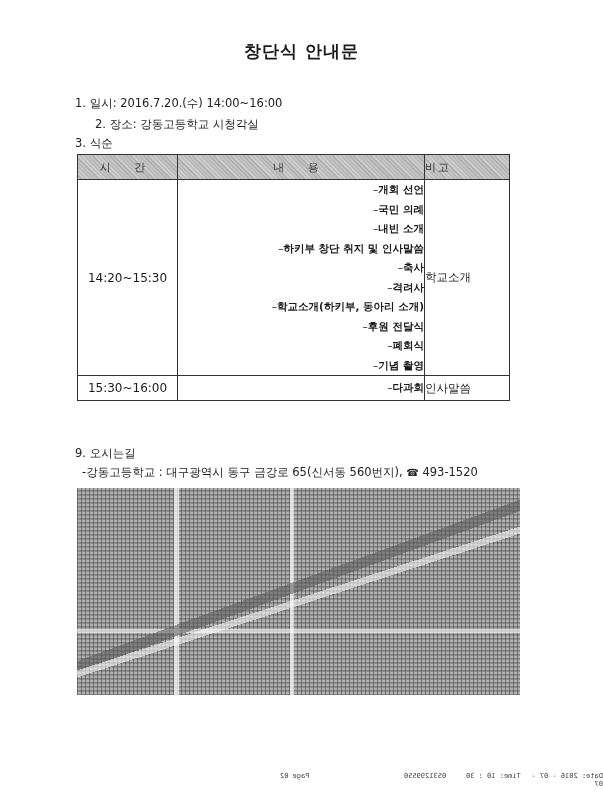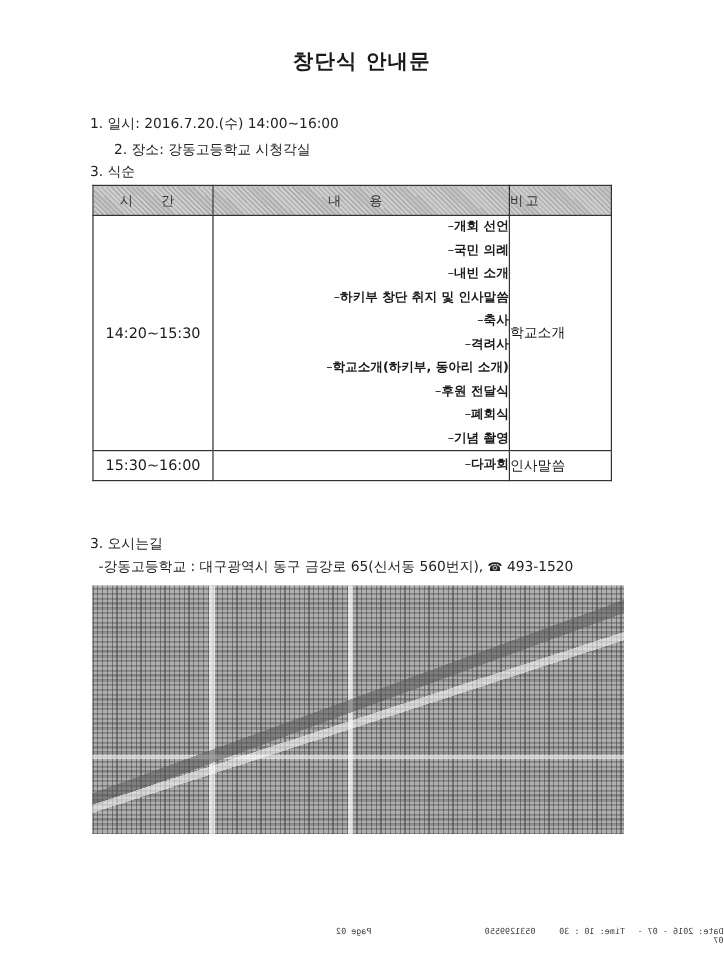--- a/index.html
+++ b/index.html
@@ -99,21 +99,21 @@
   <tr class="row3">
     <td class="c-time">15:30~16:00</td>
     <td class="c-content">
       <div class="item"><span class="dash">–</span><span>다과회</span></div>
     </td>
     <td class="c-note">인사말씀</td>
   </tr>
 </tbody>
   </table>
 
-<div class="line" style="top:446px;">3. 오시는길</div>
+<div class="line" style="top:446px;">9. 오시는길</div>
 <div class="addr">
   <span>-강동고등학교 : 대구광역시 동구 금강로 65(신서동 560번지),</span>
   <span class="phone-icon">☎</span>
   <span>493-1520</span>
 </div>
 
 <div class="map"></div>
 
 <div class="footer" style="left:280px;">Page 02</div>
 <div class="footer" style="left:404px;">0531299550</div>

